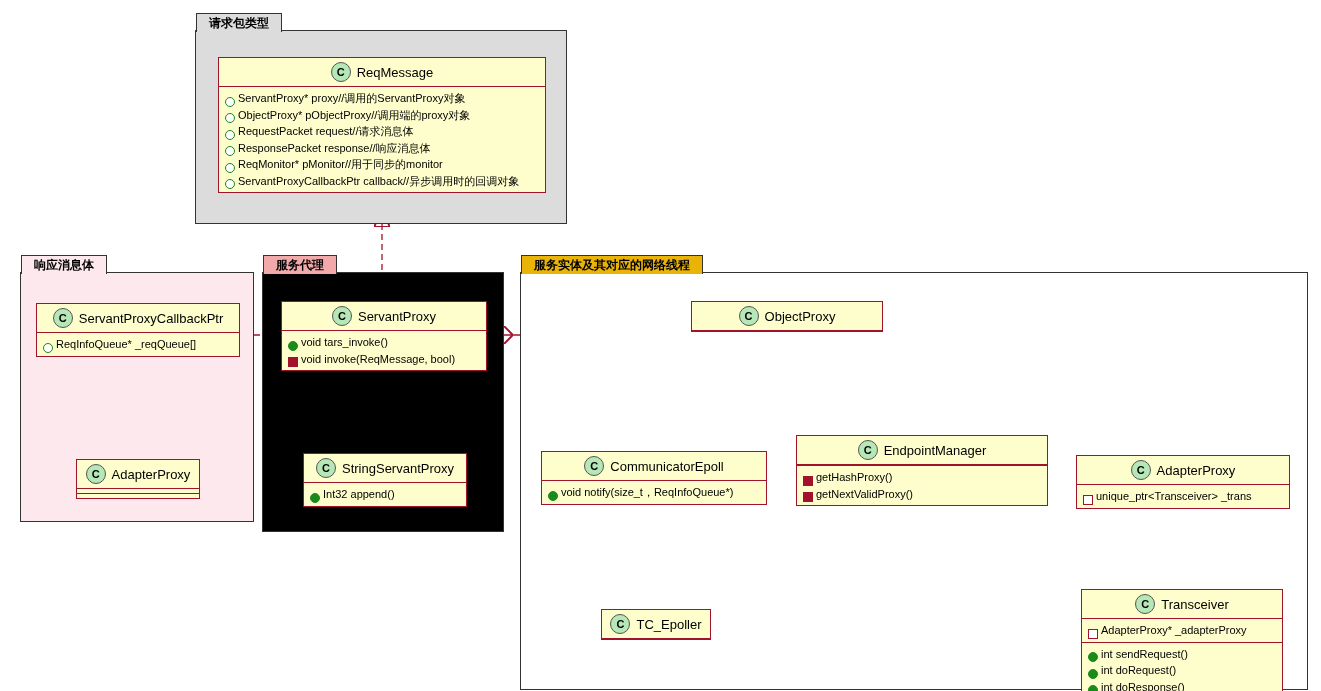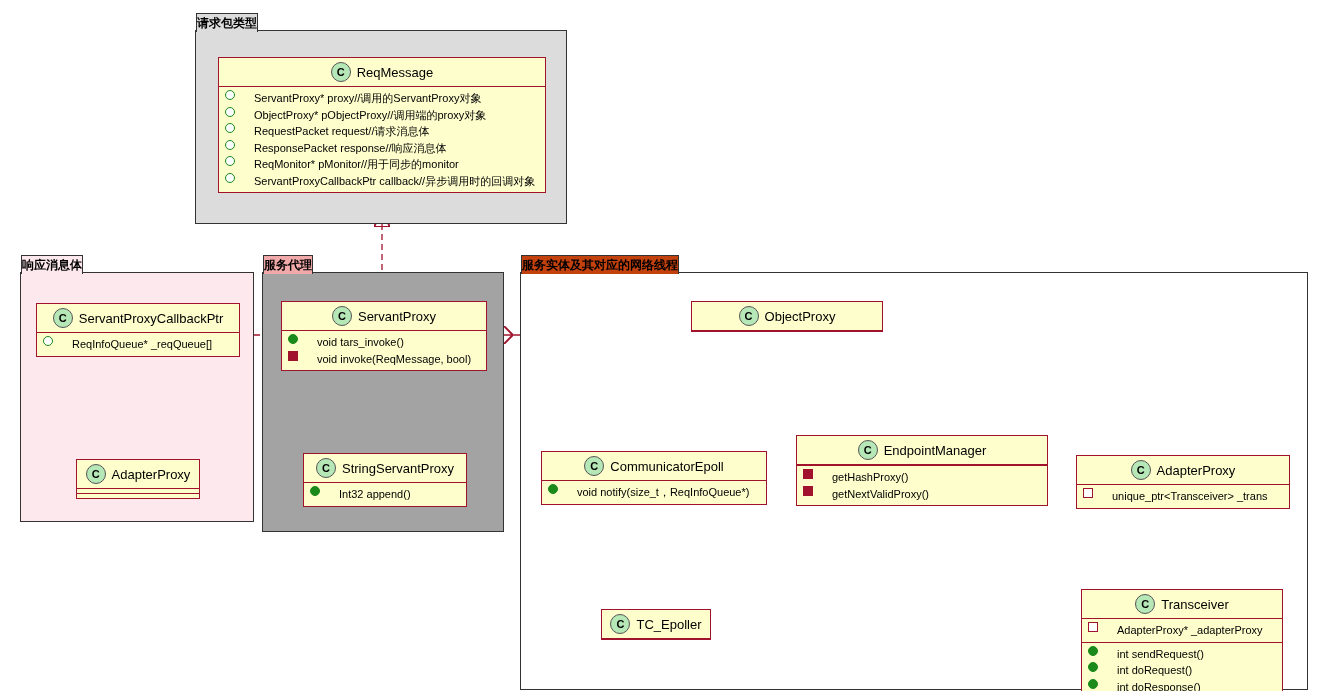--- a/index.html
+++ b/index.html
@@ -1,23 +1,23 @@
 <!DOCTYPE html>
 <html><head>
 <meta charset="utf-8">
 <style>
   body{margin:0;font-family:Arial,sans-serif;font-size:11px;color:#000;background:#fff}
   .canvas{position:relative;width:1321px;height:691px}
   .pkg{position:absolute;border:1px solid #333}
-  .pkg-tab{position:absolute;top:-18px;left:0;height:18px;padding:0 0;font-size:12px;font-weight:bold;border:1px solid #333;border-bottom:none;display:flex;align-items:center}
+  .pkg-tab{position:absolute;top:-18px;left:0;height:18px;padding:0 12px;font-size:12px;font-weight:bold;border:1px solid #333;border-bottom:none;display:flex;align-items:center}
   .class{position:absolute;border:1.5px solid #a1132c;background:#fefecd}
   .class-title{border-bottom:1.5px solid #a1132c;padding:4px 8px;display:flex;align-items:center;justify-content:center;gap:6px;font-size:13px}
   .c-icon{width:18px;height:18px;border-radius:50%;background:#b6e7b6;border:1px solid #555;display:inline-flex;align-items:center;justify-content:center;font-weight:bold;font-size:11px}
   .members{padding:3px 6px}
-  .member{display:flex;align-items:flex-start;gap:19px;line-height:1.5}
+  .member{display:flex;align-items:flex-end;gap:3px;line-height:1.5}
   .vis{width:8px;height:8px;flex:none}
   .vis-pub{border:1px solid #1a8a1a;border-radius:50%;background:#fff}
   .vis-pub-f{border:1px solid #1a8a1a;border-radius:50%;background:#1a8a1a}
   .vis-prv{border:1px solid #a1132c;background:#fff}
   .vis-prv-f{border:1px solid #a1132c;background:#a1132c}
   .sep{border-top:1.5px solid #a1132c;margin:0}
   svg.edges{position:absolute;left:0;top:0;pointer-events:none}
 </style>
 </head>
 <body>
@@ -106,21 +106,21 @@
       <div class="class-title" style="border-bottom:none">
           <span class="c-icon">C</span>
           <span>AdapterProxy</span>
         </div>
       <div class="sep"></div>
         <div class="sep" style="margin-top:4px"></div>
         <div style="height:4px"></div>
     </div>
   </div>
 
-  <div class="pkg" style="left:262px;top:272px;width:240px;height:258px;background:#a3a3a3">
+  <div class="pkg" style="left:262px;top:272px;width:240px;height:258px;background:#000000">
     <div class="pkg-tab" style="background:#f2a9a9">
         <span>服务代理</span>
       </div>
     <div class="class" style="left:18px;top:28px;width:204px">
       <div class="class-title">
           <span class="c-icon">C</span>
           <span>ServantProxy</span>
         </div>
       <div class="members">
         <div class="member">
@@ -141,21 +141,21 @@
       <div class="members">
           <div class="member">
             <span class="vis vis-pub-f"></span>
             <span>Int32 append()</span>
           </div>
         </div>
     </div>
   </div>
 
   <div class="pkg" style="left:520px;top:272px;width:786px;height:416px;background:#fff">
-    <div class="pkg-tab" style="background:#c2410c">
+    <div class="pkg-tab" style="background:#eab308">
         <span>服务实体及其对应的网络线程</span>
       </div>
 
     <div class="class" style="left:170px;top:28px;width:190px">
       <div class="class-title">
           <span class="c-icon">C</span>
           <span>ObjectProxy</span>
         </div>
     </div>
 

